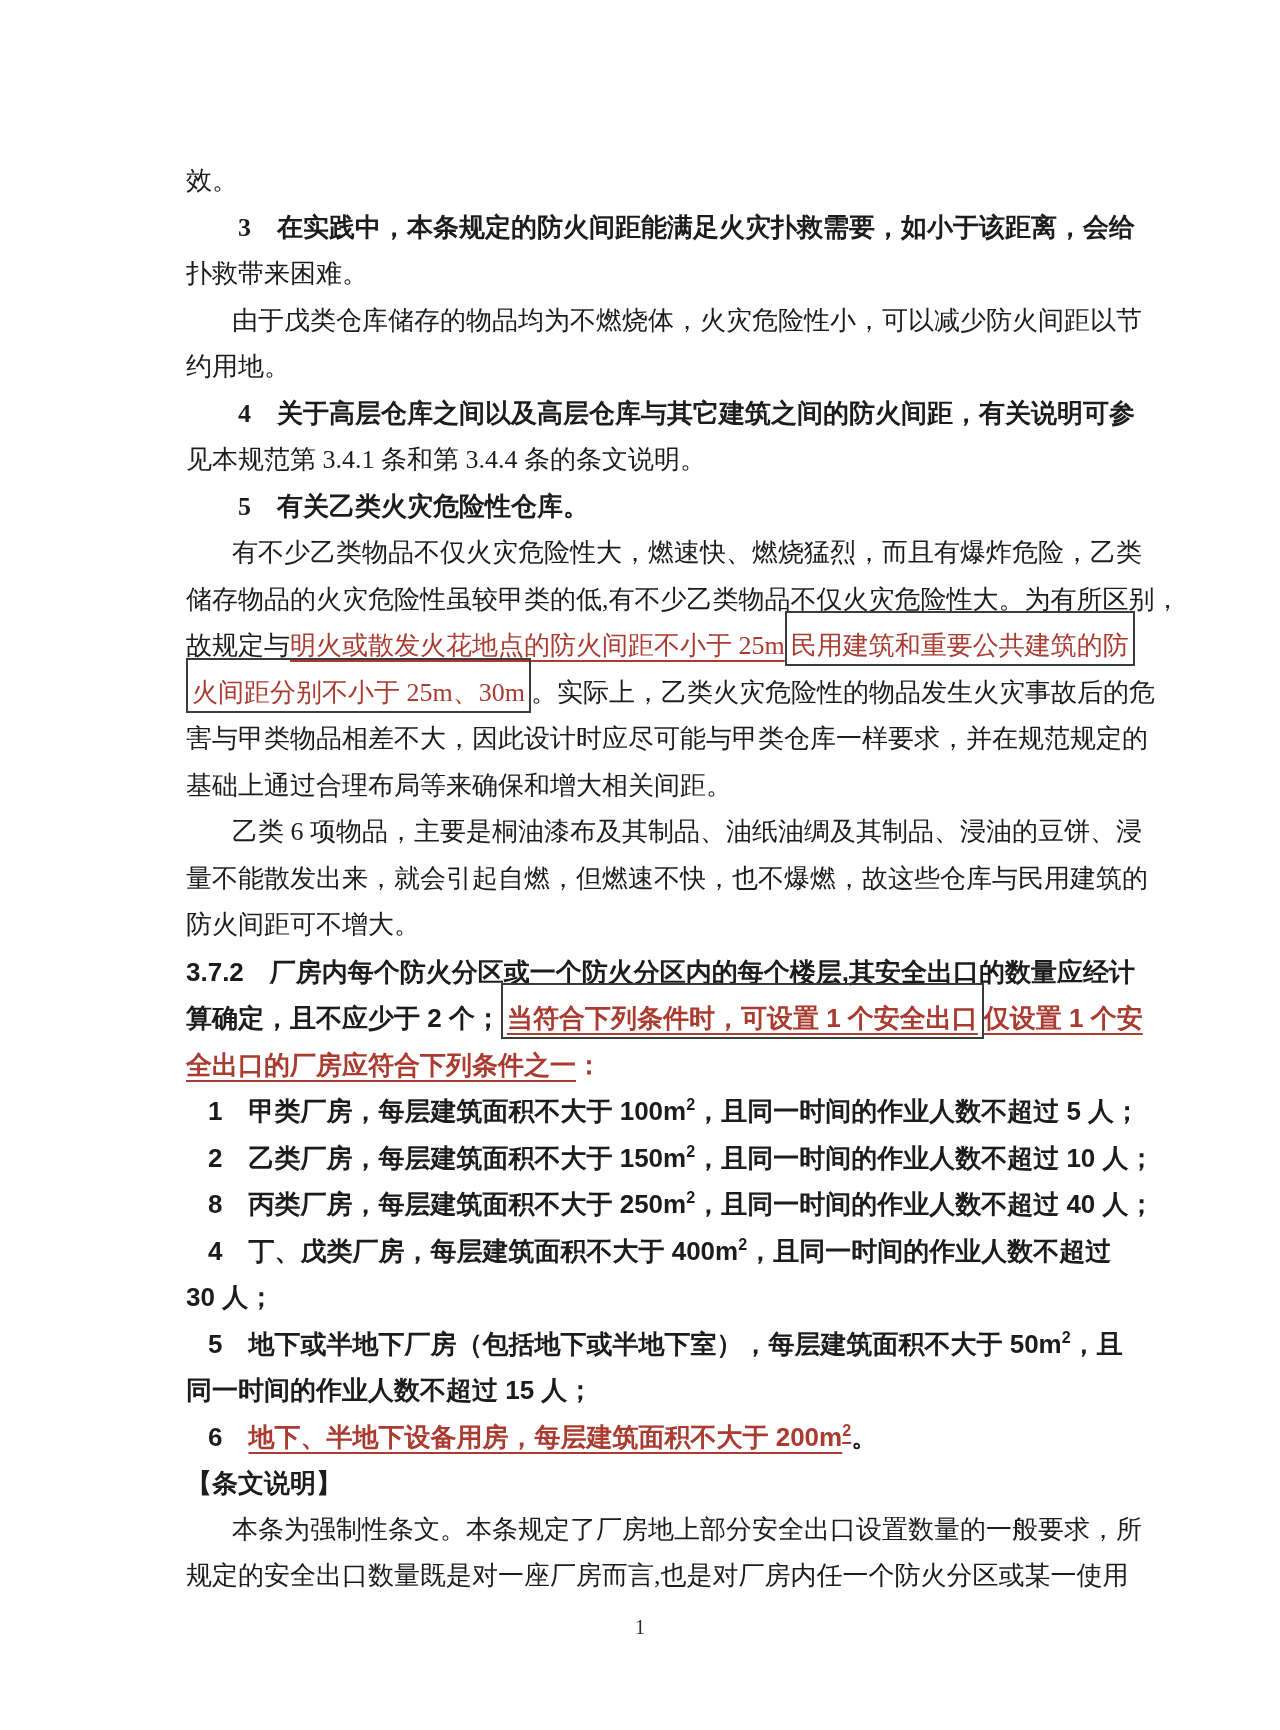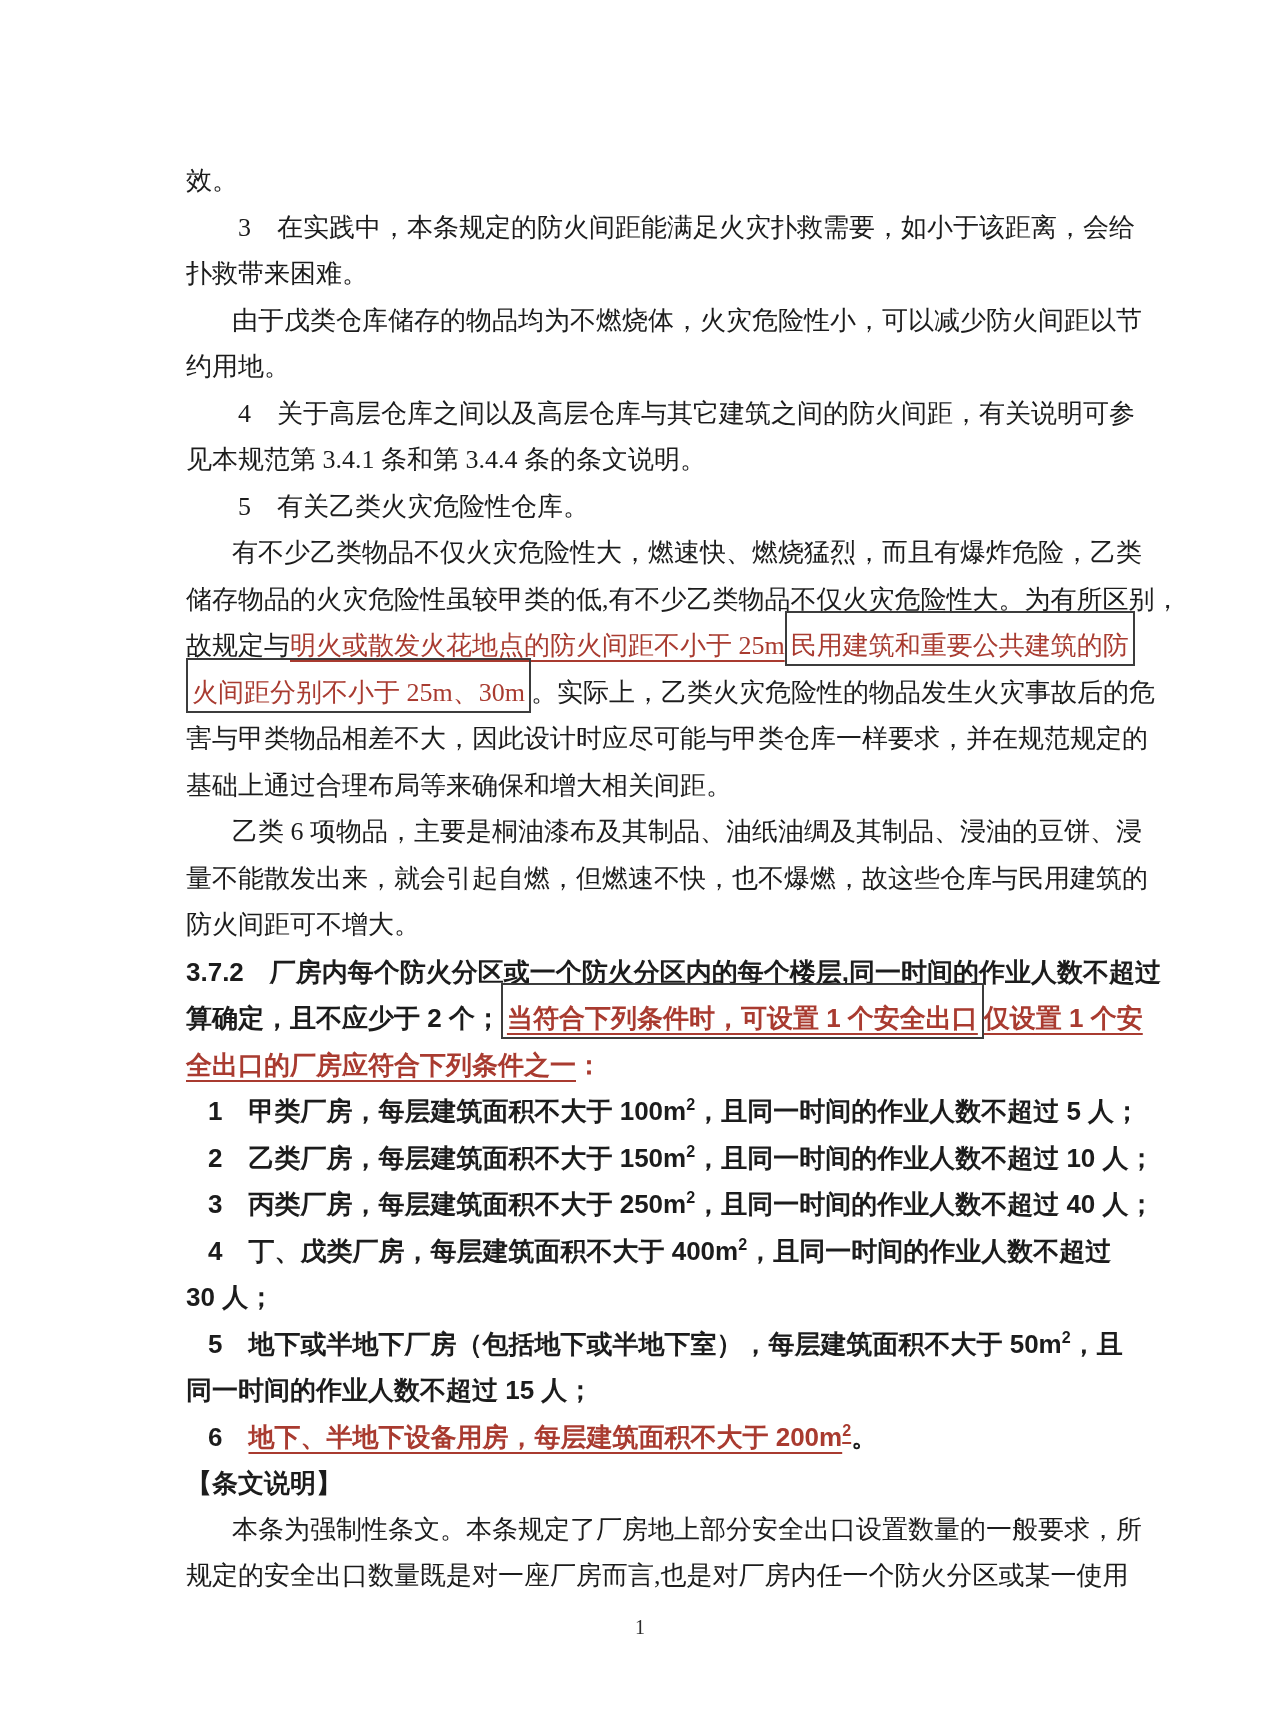--- a/index.html
+++ b/index.html
@@ -25,21 +25,21 @@
   }
   .line {
     font-size: 26px;
     height: 46.5px;
     line-height: 46.5px;
     white-space: nowrap;
     font-family: "Liberation Serif", serif;
   }
   
   .in-p    { padding-left: 46px; }  
-  .in-num  { padding-left: 52px; }  
+  .in-num  { padding-left: 52px; font-weight: bold; }  
   .in-item { padding-left: 22px; }  
   
   .b {
     font-family: "Liberation Sans", sans-serif;
     font-weight: 700;
   }
   .r { color: var(--red, #a93b30); }
   .u {
     text-decoration: underline;
     text-decoration-color: currentColor;
@@ -79,26 +79,26 @@
       <div class="line in-num"><span>5　有关乙类火灾危险性仓库。</span></div>
       <div class="line in-p"><span>有不少乙类物品不仅火灾危险性大，燃速快、燃烧猛烈，而且有爆炸危险，乙类</span></div>
       <div class="line"><span>储存物品的火灾危险性虽较甲类的低,有不少乙类物品不仅火灾危险性大。为有所区别，</span></div>
       <div class="line"><span>故规定与</span><span class="r u">明火或散发火花地点的防火间距不小于 25m</span><span class="r x">民用建筑和重要公共建筑的防</span></div>
       <div class="line"><span class="r x">火间距分别不小于 25m、30m</span><span>。实际上，乙类火灾危险性的物品发生火灾事故后的危</span></div>
       <div class="line"><span>害与甲类物品相差不大，因此设计时应尽可能与甲类仓库一样要求，并在规范规定的</span></div>
       <div class="line"><span>基础上通过合理布局等来确保和增大相关间距。</span></div>
       <div class="line in-p"><span>乙类 6 项物品，主要是桐油漆布及其制品、油纸油绸及其制品、浸油的豆饼、浸</span></div>
       <div class="line"><span>量不能散发出来，就会引起自燃，但燃速不快，也不爆燃，故这些仓库与民用建筑的</span></div>
       <div class="line"><span>防火间距可不增大。</span></div>
-      <div class="line"><span class="b">3.7.2　厂房内每个防火分区或一个防火分区内的每个楼层,同一时间的作业人数不超过</span></div>
+      <div class="line"><span class="b">3.7.2　厂房内每个防火分区或一个防火分区内的每个楼层,其安全出口的数量应经计</span></div>
       <div class="line"><span class="b">算确定，且不应少于 2 个；</span><span class="b r x u">当符合下列条件时，可设置 1 个安全出口</span><span class="b r u">仅设置 1 个安</span></div>
       <div class="line"><span class="b r u">全出口的厂房应符合下列条件之一</span><span class="b r">：</span></div>
       <div class="line in-item"><span class="b">1　甲类厂房，每层建筑面积不大于 100m</span><span class="b sup">2</span><span class="b">，且同一时间的作业人数不超过 5 人；</span></div>
       <div class="line in-item"><span class="b">2　乙类厂房，每层建筑面积不大于 150m</span><span class="b sup">2</span><span class="b">，且同一时间的作业人数不超过 10 人；</span></div>
-      <div class="line in-item"><span class="b">3　丙类厂房，每层建筑面积不大于 250m</span><span class="b sup">2</span><span class="b">，且同一时间的作业人数不超过 40 人；</span></div>
+      <div class="line in-item"><span class="b">8　丙类厂房，每层建筑面积不大于 250m</span><span class="b sup">2</span><span class="b">，且同一时间的作业人数不超过 40 人；</span></div>
       <div class="line in-item"><span class="b">4　丁、戊类厂房，每层建筑面积不大于 400m</span><span class="b sup">2</span><span class="b">，且同一时间的作业人数不超过</span></div>
       <div class="line"><span class="b">30 人；</span></div>
       <div class="line in-item"><span class="b">5　地下或半地下厂房（包括地下或半地下室），每层建筑面积不大于 50m</span><span class="b sup">2</span><span class="b">，且</span></div>
       <div class="line"><span class="b">同一时间的作业人数不超过 15 人；</span></div>
       <div class="line in-item"><span class="b">6　</span><span class="b r u">地下、半地下设备用房，每层建筑面积不大于 200m</span><span class="b r u sup">2</span><span class="b">。</span></div>
       <div class="line"><span class="b">【条文说明】</span></div>
       <div class="line in-p"><span>本条为强制性条文。本条规定了厂房地上部分安全出口设置数量的一般要求，所</span></div>
       <div class="line"><span>规定的安全出口数量既是对一座厂房而言,也是对厂房内任一个防火分区或某一使用</span></div>
     </div>
   <div class="page-num">1</div>

